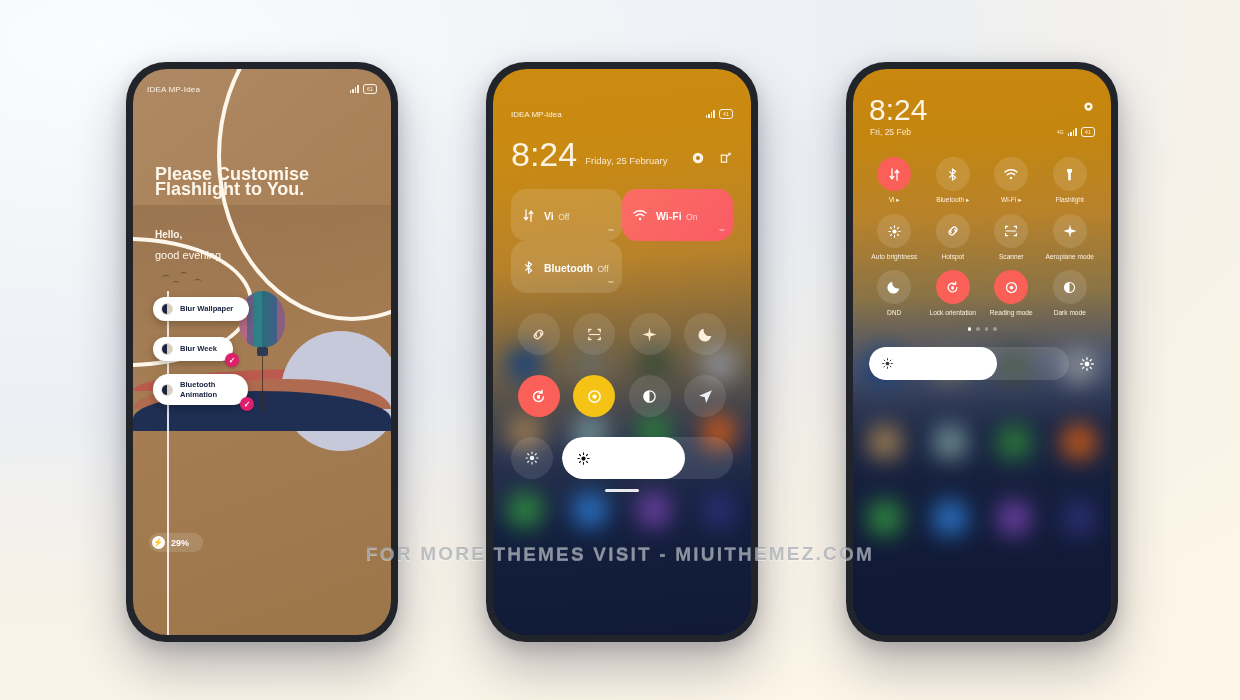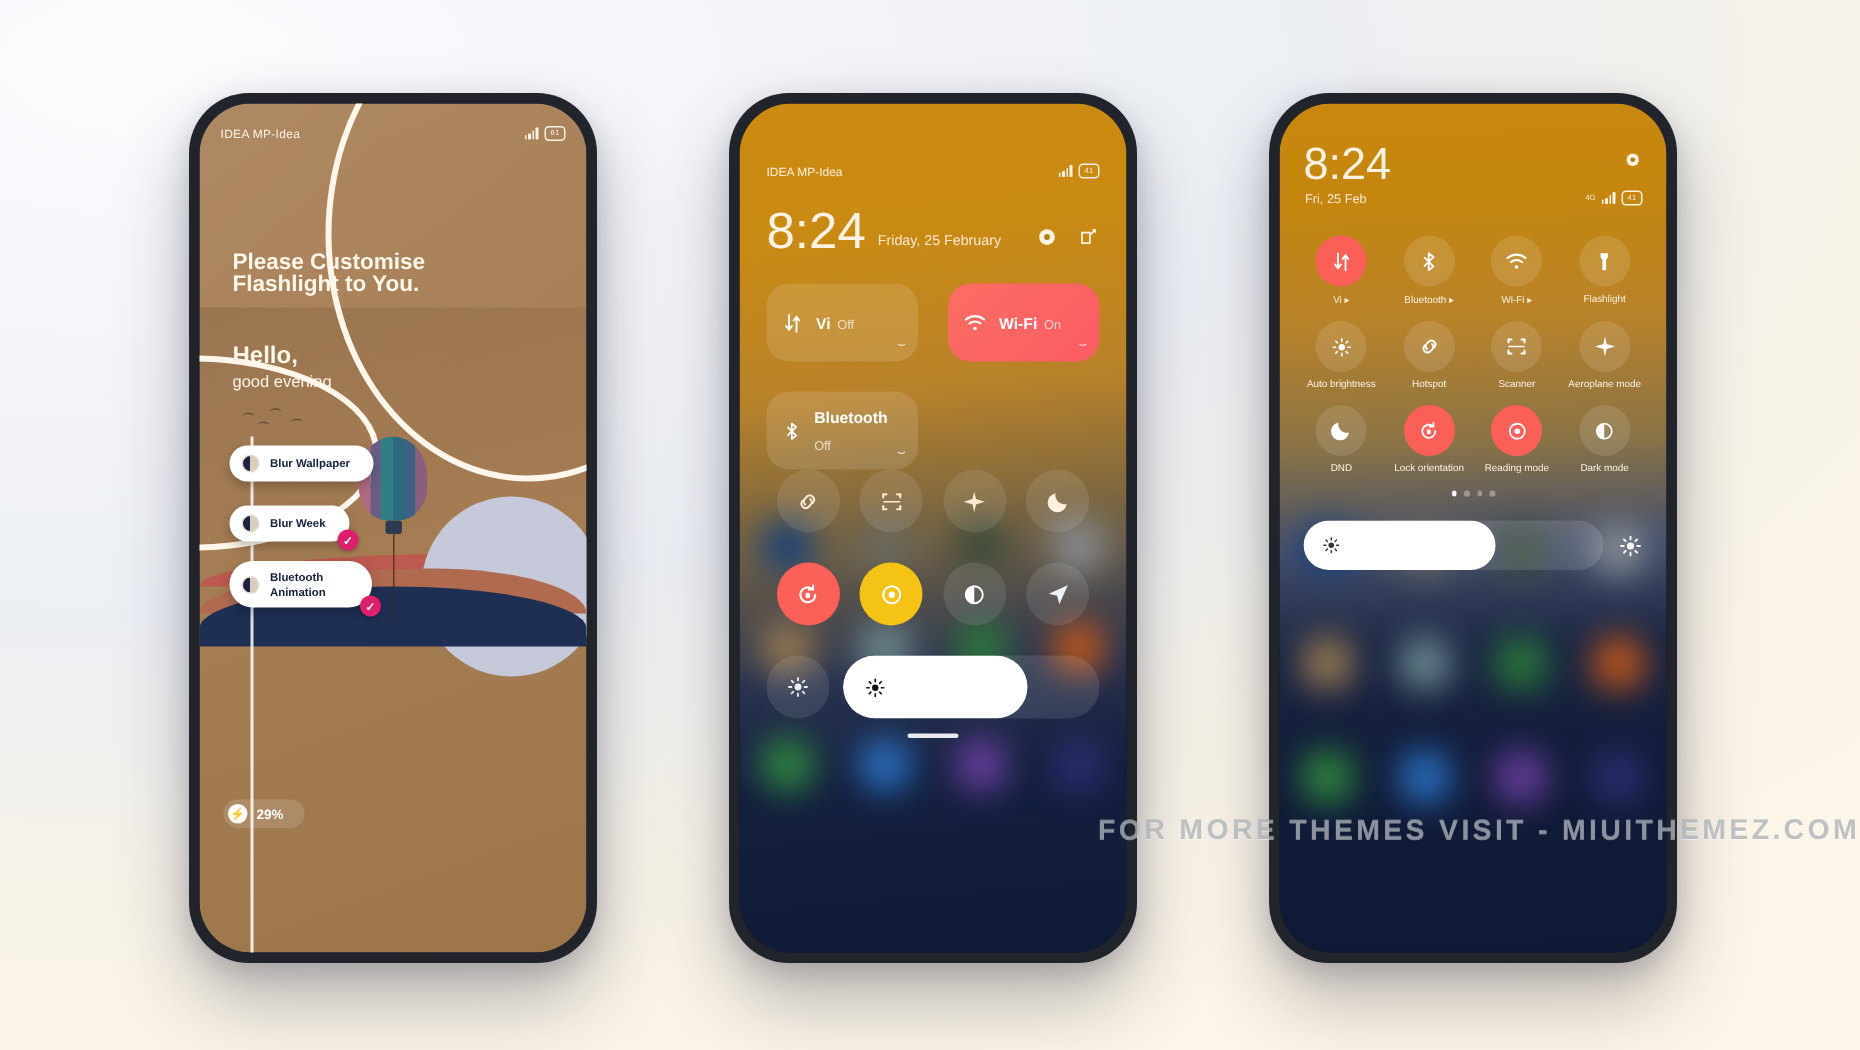--- a/index.html
+++ b/index.html
@@ -51,23 +51,23 @@
   .bars { display:flex; align-items:flex-end; gap:1px; height:8px; }
   .bars i { width:1.6px; background:#fdf4e6; display:block; border-radius:.5px; }
   .bars i:nth-child(1){height:3px}.bars i:nth-child(2){height:4.5px}
   .bars i:nth-child(3){height:6px}.bars i:nth-child(4){height:8px}
   .batt { border:1px solid #fdf4e6; border-radius:3px; font-size:5px;
     padding:0px 3px; line-height:8px; letter-spacing:.2px; }
 
   .p1-hello { position:absolute; left:22px; top:52px; color:#fdf6ea;
     font-size:38px; font-weight:700; letter-spacing:-1px; }
   .p1-sub { position:absolute; left:22px; top:98px; color:#fdf6ea;
-    font-size:15px; font-weight:600; line-height:15px; }
+    font-size:18px; font-weight:600; line-height:15px; }
   .p1-hello2 { position:absolute; left:22px; top:160px; color:#fdf6ea;
-    font-size:16px; font-weight:600; }
+    font-size:10px; font-weight:600; }
   .p1-hello3 { position:absolute; left:22px; top:180px; color:#fdf6ea;
     font-size:11px; font-weight:500; }
 
   .birds { position:absolute; left:26px; top:202px; width:70px; height:16px; opacity:.55; }
 
   
   .balloon { position:absolute; left:106px; top:222px; width:46px; }
   .bal-top { width:46px; height:56px; border-radius:50% 50% 42% 42%;
     overflow:hidden; display:flex; }
   .bal-top span { flex:1; height:100%; }
@@ -133,21 +133,21 @@
     display:flex; align-items:center; justify-content:space-between;
     padding:0 18px; color:#fdf0dc; font-size:8px; }
   .p2-clockrow { position:absolute; top:68px; left:18px; right:18px;
     display:flex; align-items:flex-end; }
   .p2-time { font-size:34px; font-weight:300; color:#fdf3e4; letter-spacing:0px;
     line-height:34px; }
   .p2-date { font-size:9.5px; color:#fbe9d2; margin-left:8px; margin-bottom:5px; }
   .p2-hicons { margin-left:auto; display:flex; gap:14px; margin-bottom:6px; }
 
   .tiles { position:absolute; top:120px; left:18px; right:18px;
-    display:grid; grid-template-columns:1fr 1fr; gap:20px; }
+    display:grid; grid-template-columns:1fr 1fr; gap:0; }
   .tile { height:52px; border-radius:15px; padding:9px 10px; position:relative;
     background:rgba(255,255,255,.13); display:flex; align-items:center; gap:8px; }
   .tile.on { background:linear-gradient(135deg,#fb6e63,#fa5b64); }
   .tile .tx .t1 { font-size:10.5px; color:#fff; font-weight:600; line-height:13px; }
   .tile .tx .t2 { font-size:8.5px; color:rgba(255,255,255,.72); line-height:11px; }
   .tile .crn { position:absolute; right:8px; bottom:6px; font-size:9px;
     color:rgba(255,255,255,.75); }
 
   .rounds { position:absolute; left:18px; right:18px;
     display:grid; grid-template-columns:repeat(4,1fr); justify-items:center; }
@@ -197,21 +197,21 @@
   .dots i.act { background:rgba(255,255,255,.95); }
 
   .p3-slider { position:absolute; left:16px; right:16px; top:278px;
     display:flex; align-items:center; gap:10px; }
   .p3-track { flex:1; height:33px; border-radius:17px;
     background:rgba(255,255,255,.12); position:relative; overflow:hidden; }
   .p3-fill { position:absolute; left:0; top:0; bottom:0; background:#fff;
     border-radius:17px; display:flex; align-items:center; padding-left:12px; }
 
   
-  .watermark { position:absolute; left:0; right:0; top:543px; text-align:right;
+  .watermark { position:absolute; left:0; right:0; top:543px; text-align:center;
     font-size:19px; font-weight:700; letter-spacing:2.2px;
     color:rgba(150,158,166,.62);
     text-shadow:0 1px 0 rgba(255,255,255,.45);
     pointer-events:none; }
 
   svg { display:block; }
 </style>
 </head>
 <body>
 

